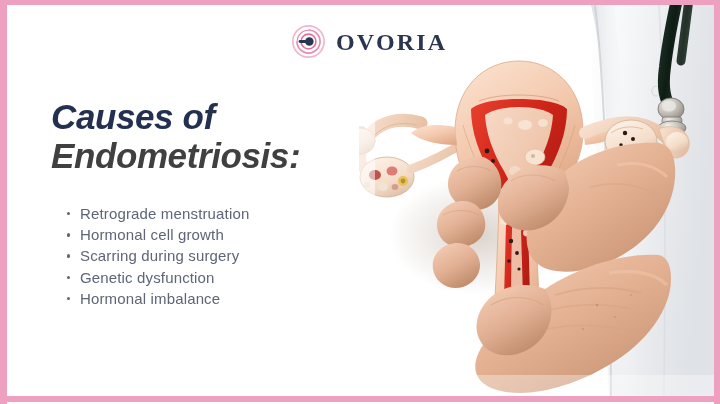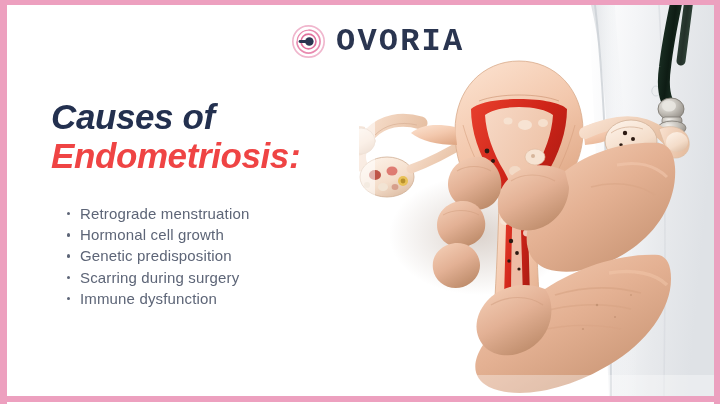--- a/index.html
+++ b/index.html
@@ -50,27 +50,27 @@
     align-items: center;
     gap: 11px;
   }
   .logo-mark {
     width: 33px;
     height: 33px;
     flex: 0 0 auto;
     display: block;
   }
   .logo-word {
-    font-size: 32px;
+    font-size: 24px;
     font-weight: bold;
     letter-spacing: 2.2px;
     color: #2a3550;
     line-height: 1;
     white-space: nowrap;
-    font-family: Liberation Mono, monospace;
+    font-family: Liberation Serif, serif;
   }
 
   
   .headline {
     position: absolute;
     left: 44px;
     top: 92px;
     width: 330px;
   }
   .headline-line1,
@@ -78,21 +78,21 @@
     font-size: 35px;
     font-weight: bold;
     line-height: 1.12;
     letter-spacing: -0.4px;
     margin: 0;
     white-space: nowrap;
     font-family: "Liberation Sans", sans-serif;
     font-style: italic;
   }
   .headline-line1 { color: #23304f; }
-  .headline-line2 { color: #ef4444; }
+  .headline-line2 { color: #404040; }
 
   
   .causes-list {
     position: absolute;
     left: 58px;
     top: 198px;
     margin: 0;
     padding: 0;
     list-style: none;
   }
@@ -385,19 +385,19 @@
     </div>
 
     <div class="headline">
       <div class="headline-line1">Causes of</div>
       <div class="headline-line2">Endometriosis:</div>
     </div>
 
     <ul class="causes-list">
       <li>Retrograde menstruation</li>
       <li>Hormonal cell growth</li>
-      <li>Genetic predisposition</li>
       <li>Scarring during surgery</li>
-      <li>Immune dysfunction</li>
+      <li>Genetic dysfunction</li>
+      <li>Hormonal imbalance</li>
     </ul>
 
   </div>
 </div>
 
 </body></html>

